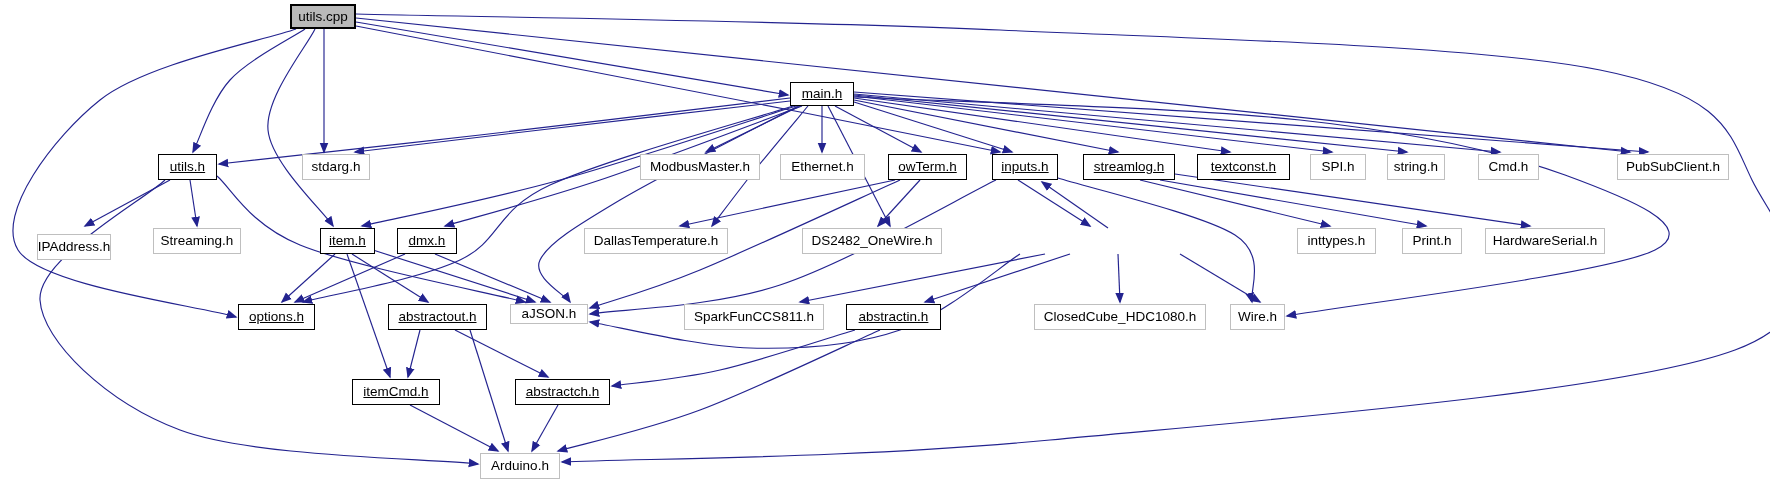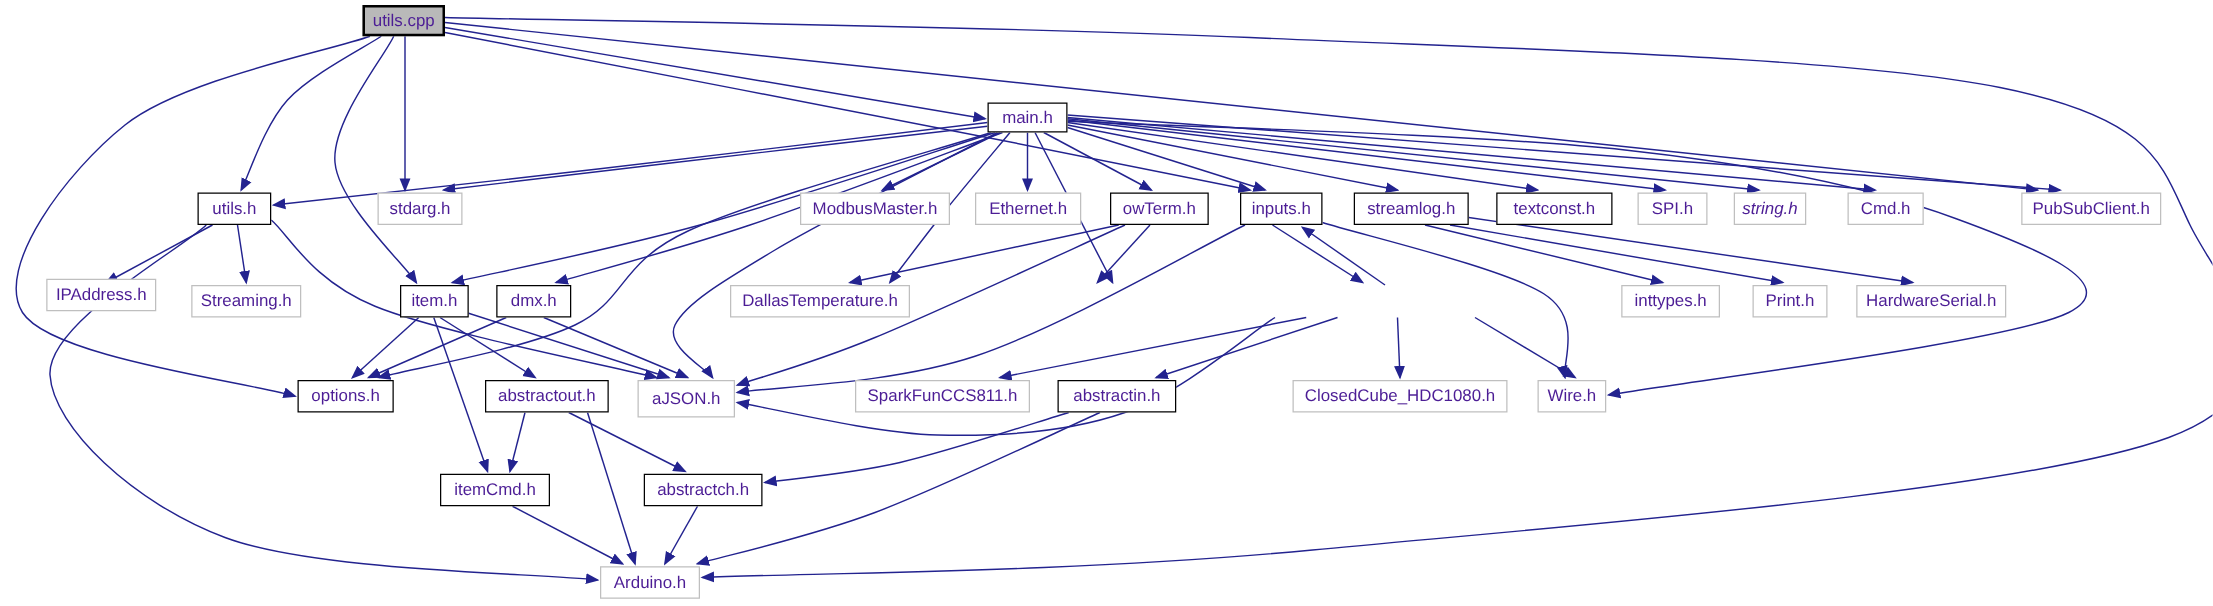--- a/index.html
+++ b/index.html
@@ -1,25 +1,25 @@
 <!DOCTYPE html>
 <html><head>
 <meta charset="utf-8">
 <style>
   html,body{margin:0;padding:0;background:#ffffff;}
   body{width:1770px;height:485px;position:relative;font-family:"Liberation Sans",sans-serif;}
   .graph{position:relative;width:1770px;height:485px;overflow:hidden;}
   .edges{position:absolute;left:0;top:0;width:1770px;height:485px;}
   .node{
     position:absolute;display:flex;align-items:center;justify-content:center;
-    box-sizing:border-box;background:#ffffff;color:#4c1d95;
+    box-sizing:border-box;background:#ffffff;color:#000000;
     border:1px solid #bfbfbf;font-size:13.5px;line-height:1;white-space:nowrap;
     z-index:2;
   }
-  .node.int{border:1.6px solid #000000;}
+  .node.int{border:1.6px solid #000000;text-decoration:underline;}
   .node.src{border:2px solid #000000;background:#b9b9b9;}
   .node.int{cursor:pointer;}
   .node.src{cursor:default;}
 </style>
 </head>
 <body>
 
 <div class="graph">
   <svg class="edges" width="1770" height="485" viewBox="0 0 1770 485" xmlns="http://www.w3.org/2000/svg">
     <defs>
@@ -94,34 +94,35 @@
   <div class="node int" style="left: 790px; top: 82px; width: 64px; height: 24px;">main.h</div>
   <div class="node int" style="left: 158px; top: 154px; width: 59px; height: 26px;">utils.h</div>
   <div class="node ext" style="left: 302px; top: 154px; width: 68px; height: 26px;">stdarg.h</div>
   <div class="node ext" style="left: 640px; top: 154px; width: 120px; height: 26px;">ModbusMaster.h</div>
   <div class="node ext" style="left: 780px; top: 154px; width: 85px; height: 26px;">Ethernet.h</div>
   <div class="node int" style="left: 888px; top: 154px; width: 79px; height: 26px;">owTerm.h</div>
   <div class="node int" style="left: 992px; top: 154px; width: 66px; height: 26px;">inputs.h</div>
   <div class="node int" style="left: 1083px; top: 154px; width: 92px; height: 26px;">streamlog.h</div>
   <div class="node int" style="left: 1197px; top: 154px; width: 93px; height: 26px;">textconst.h</div>
   <div class="node ext" style="left: 1310px; top: 154px; width: 56px; height: 26px;">SPI.h</div>
-  <div class="node ext" style="left: 1387px; top: 154px; width: 58px; height: 26px; font-style: italic;">string.h</div>
+  <div class="node ext" style="left: 1387px; top: 154px; width: 58px; height: 26px;">string.h</div>
   <div class="node ext" style="left: 1478px; top: 154px; width: 61px; height: 26px;">Cmd.h</div>
   <div class="node ext" style="left: 1617px; top: 154px; width: 112px; height: 26px;">PubSubClient.h</div>
-  <div class="node ext" style="left: 37px; top: 223px; width: 88px; height: 26px;">IPAddress.h</div>
+  <div class="node ext" style="left: 37px; top: 234px; width: 74px; height: 26px;">IPAddress.h</div>
   <div class="node ext" style="left: 153px; top: 228px; width: 88px; height: 26px;">Streaming.h</div>
   <div class="node int" style="left: 320px; top: 228px; width: 55px; height: 26px; text-align: center;">item.h</div>
   <div class="node int" style="left: 397px; top: 228px; width: 60px; height: 26px;">dmx.h</div>
   <div class="node ext" style="left: 584px; top: 228px; width: 144px; height: 26px;">DallasTemperature.h</div>
+  <div class="node ext" style="left: 802px; top: 228px; width: 140px; height: 26px;">DS2482_OneWire.h</div>
   <div class="node ext" style="left: 1297px; top: 228px; width: 79px; height: 26px; text-align: right;">inttypes.h</div>
   <div class="node ext" style="left: 1402px; top: 228px; width: 60px; height: 26px;">Print.h</div>
   <div class="node ext" style="left: 1485px; top: 228px; width: 120px; height: 26px;">HardwareSerial.h</div>
   <div class="node int" style="left: 238px; top: 304px; width: 77px; height: 26px;">options.h</div>
   <div class="node int" style="left: 388px; top: 304px; width: 99px; height: 26px;">abstractout.h</div>
-  <div class="node ext" style="left: 510px; top: 304px; width: 78px; height: 30px;">aJSON.h</div>
+  <div class="node ext" style="left: 510px; top: 304px; width: 78px; height: 20px;">aJSON.h</div>
   <div class="node ext" style="left: 684px; top: 304px; width: 140px; height: 26px;">SparkFunCCS811.h</div>
   <div class="node int" style="left: 846px; top: 304px; width: 95px; height: 26px;">abstractin.h</div>
   <div class="node ext" style="left: 1034px; top: 304px; width: 172px; height: 26px;">ClosedCube_HDC1080.h</div>
   <div class="node ext" style="left: 1230px; top: 304px; width: 55px; height: 26px;">Wire.h</div>
   <div class="node int" style="left: 352px; top: 379px; width: 88px; height: 26px;">itemCmd.h</div>
   <div class="node int" style="left: 515px; top: 379px; width: 95px; height: 26px;">abstractch.h</div>
   <div class="node ext" style="left: 480px; top: 453px; width: 80px; height: 26px;">Arduino.h</div>
 </div>
 
 </body></html>

